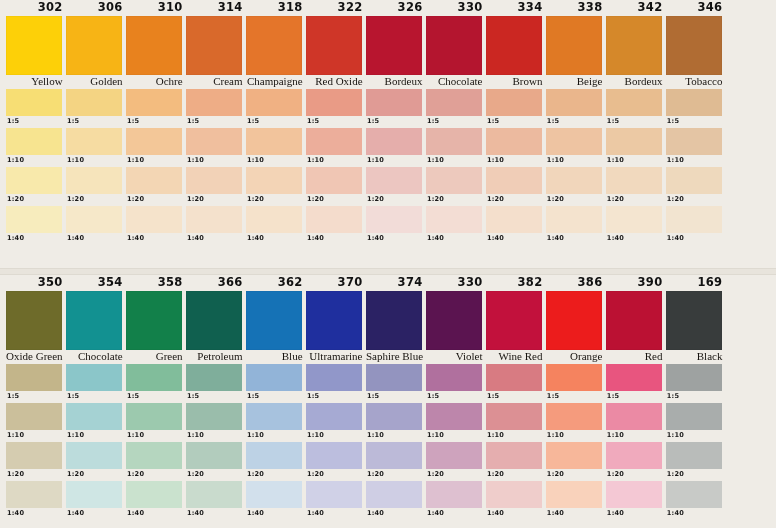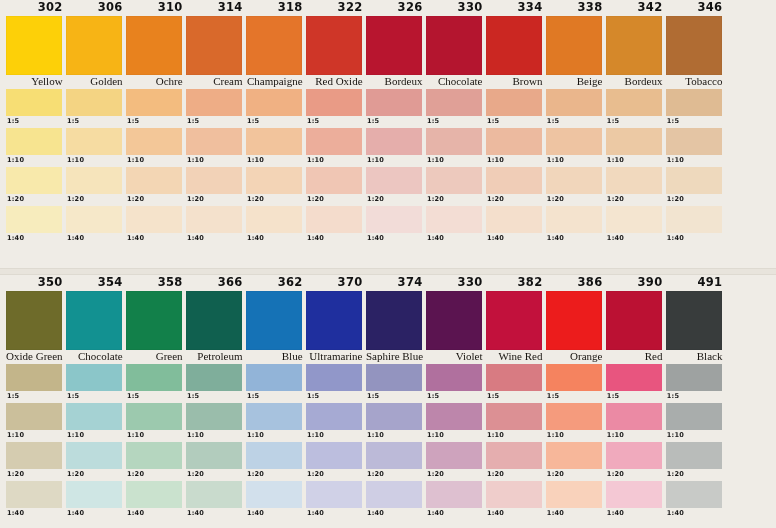--- a/index.html
+++ b/index.html
@@ -388,21 +388,21 @@
           <div class="code">386</div>
           <div class="mainsw" style="background: rgb(236, 28, 28);"></div>
           <div class="name">Orange</div>
         </div>
         <div class="col">
           <div class="code">390</div>
           <div class="mainsw" style="background: rgb(187, 17, 51);"></div>
           <div class="name">Red</div>
         </div>
         <div class="col">
-          <div class="code">491</div>
+          <div class="code">169</div>
           <div class="mainsw" style="background: rgb(56, 60, 60);"></div>
           <div class="name">Black</div>
         </div>
       </div>
     <div class="dil-rows" id="dil-1">
         <div class="dil-row">
           <div class="dcol">
             <div class="dsw" style="background: rgb(195, 181, 138);"></div>
             <div class="ratio">1:5</div>
           </div>

